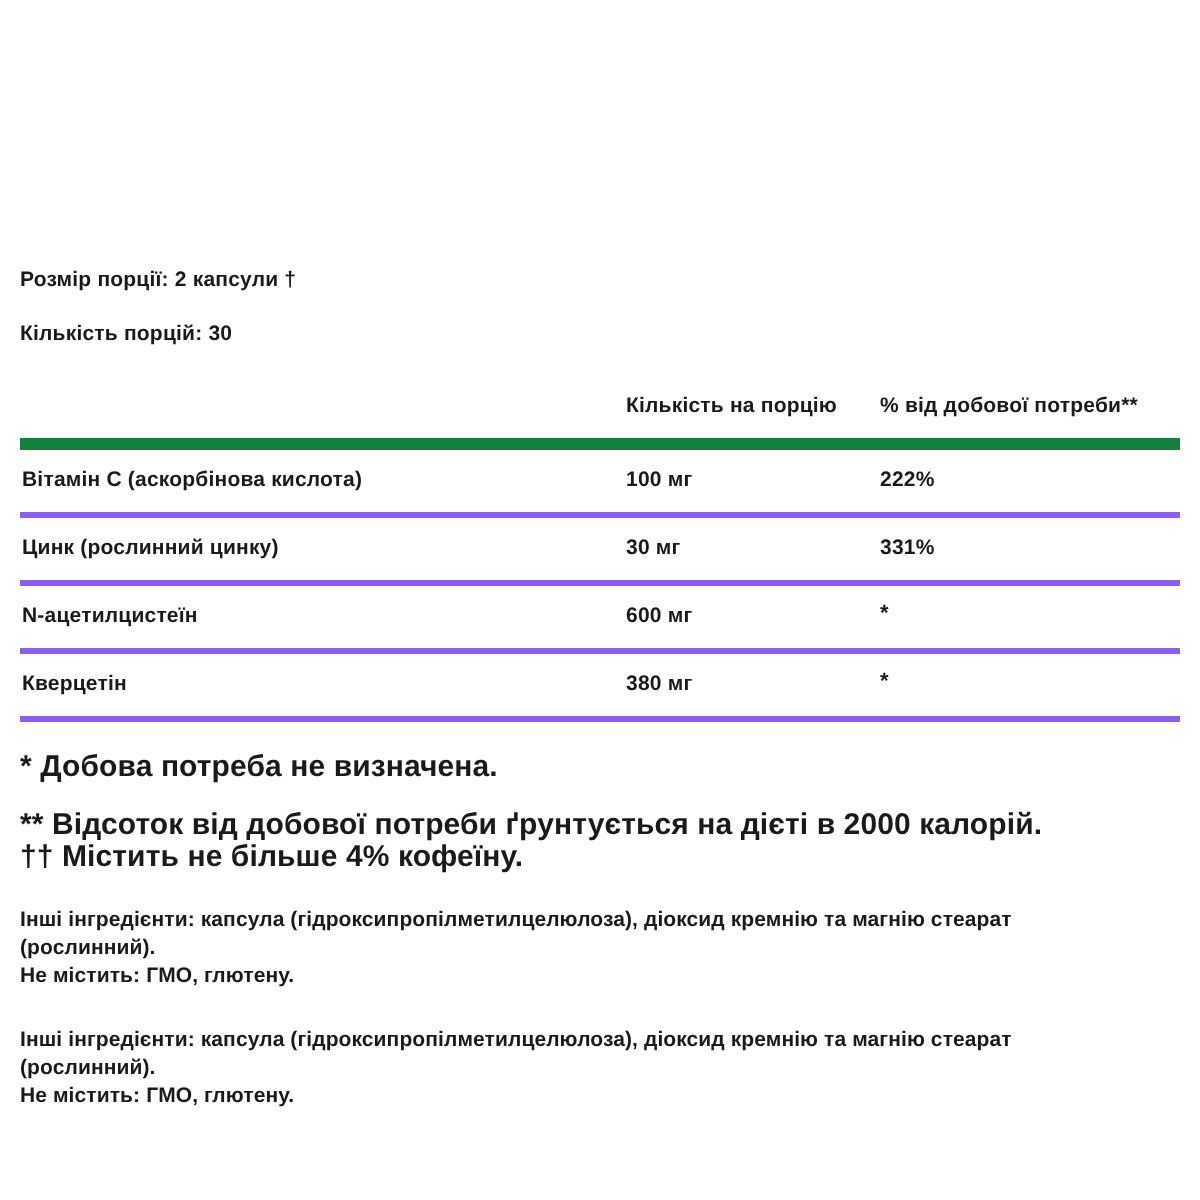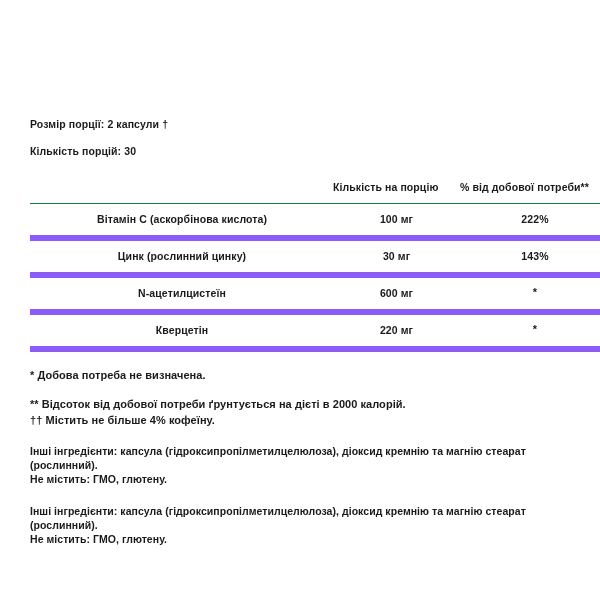--- a/index.html
+++ b/index.html
@@ -13,22 +13,21 @@
     font-family: "Liberation Sans", "DejaVu Sans", sans-serif;
     color: #1a1a1a;
     overflow: hidden;
   }
 
   .panel {
     position: relative;
     width: 578px;
     height: 600px;
     box-sizing: border-box;
-    padding: 0 10px;
-    margin-left: 20px;
+    padding: 16px 10px;
   }
 
   
   .serving-block {
     padding-top: 118px;
   }
   .serving-line {
     font-size: 10.5px;
     font-weight: bold;
     line-height: 13px;
@@ -58,47 +57,46 @@
     font-size: 10.5px;
     font-weight: bold;
     letter-spacing: 0.1px;
     color: #1a1a1a;
     padding: 0;
   }
 
   .facts-table thead th {
     height: 27px;
     padding-bottom: 3px;
-    border-bottom: 1px solid #15803d;
+    border-bottom: 6px solid #15803d;
     font-weight: bold;
   }
 
   .facts-table tbody td {
-    border-bottom: 6px solid #8b5cf6;
+    border-bottom: 3px solid #8b5cf6;
     height: 24px;
     padding: 3px 0 4px 0;
     line-height: 13px;
-    text-align: center;
   }
   .facts-table tbody tr.tall td {
     height: 52px;
     padding: 6px 0 7px 0;
   }
   .cell-name    { padding-left: 1px !important; }
   .cell-amount  { }
   .cell-dv      { }
   .name-lines   { line-height: 13.5px; }
   .dv-star      { font-size: 11px; line-height: 10px; display: inline-block; vertical-align: top; }
 
   
   .footnotes {
     margin-top: 16px;
   }
   .fn {
-    font-size: 11px;
+    font-size: 15px;
     font-weight: bold;
     line-height: 14px;
     letter-spacing: 0.05px;
     color: #1a1a1a;
   }
   .fn.gap-lg { margin-top: 15px; }
   .fn.gap-sm { margin-top: 2px; }
 
   .ingredients-block {
     margin-top: 17px;
@@ -141,33 +139,33 @@
 
       <tr>
         <td class="cell-name">Вітамін C (аскорбінова кислота)</td>
         <td class="cell-amount">100 мг</td>
         <td class="cell-dv">222%</td>
       </tr>
 
       <tr>
         <td class="cell-name">Цинк (рослинний цинку)</td>
         <td class="cell-amount">30 мг</td>
-        <td class="cell-dv">143%</td>
+        <td class="cell-dv">331%</td>
       </tr>
 
       <tr>
         <td class="cell-name">N-ацетилцистеїн</td>
         <td class="cell-amount">600 мг</td>
         <td class="cell-dv"><span class="dv-star">*</span></td>
       </tr>
 
 
       <tr>
         <td class="cell-name">Кверцетін</td>
-        <td class="cell-amount">220 мг</td>
+        <td class="cell-amount">380 мг</td>
         <td class="cell-dv"><span class="dv-star">*</span></td>
       </tr>
 
     </tbody>
   </table>
 
   <div class="footnotes">
     <div class="fn">* Добова потреба не визначена.</div>
     <div class="fn gap-lg">** Відсоток від добової потреби ґрунтується на дієті в 2000 калорій.</div>
     <div class="fn gap-sm">†† Містить не більше 4% кофеїну.</div>

